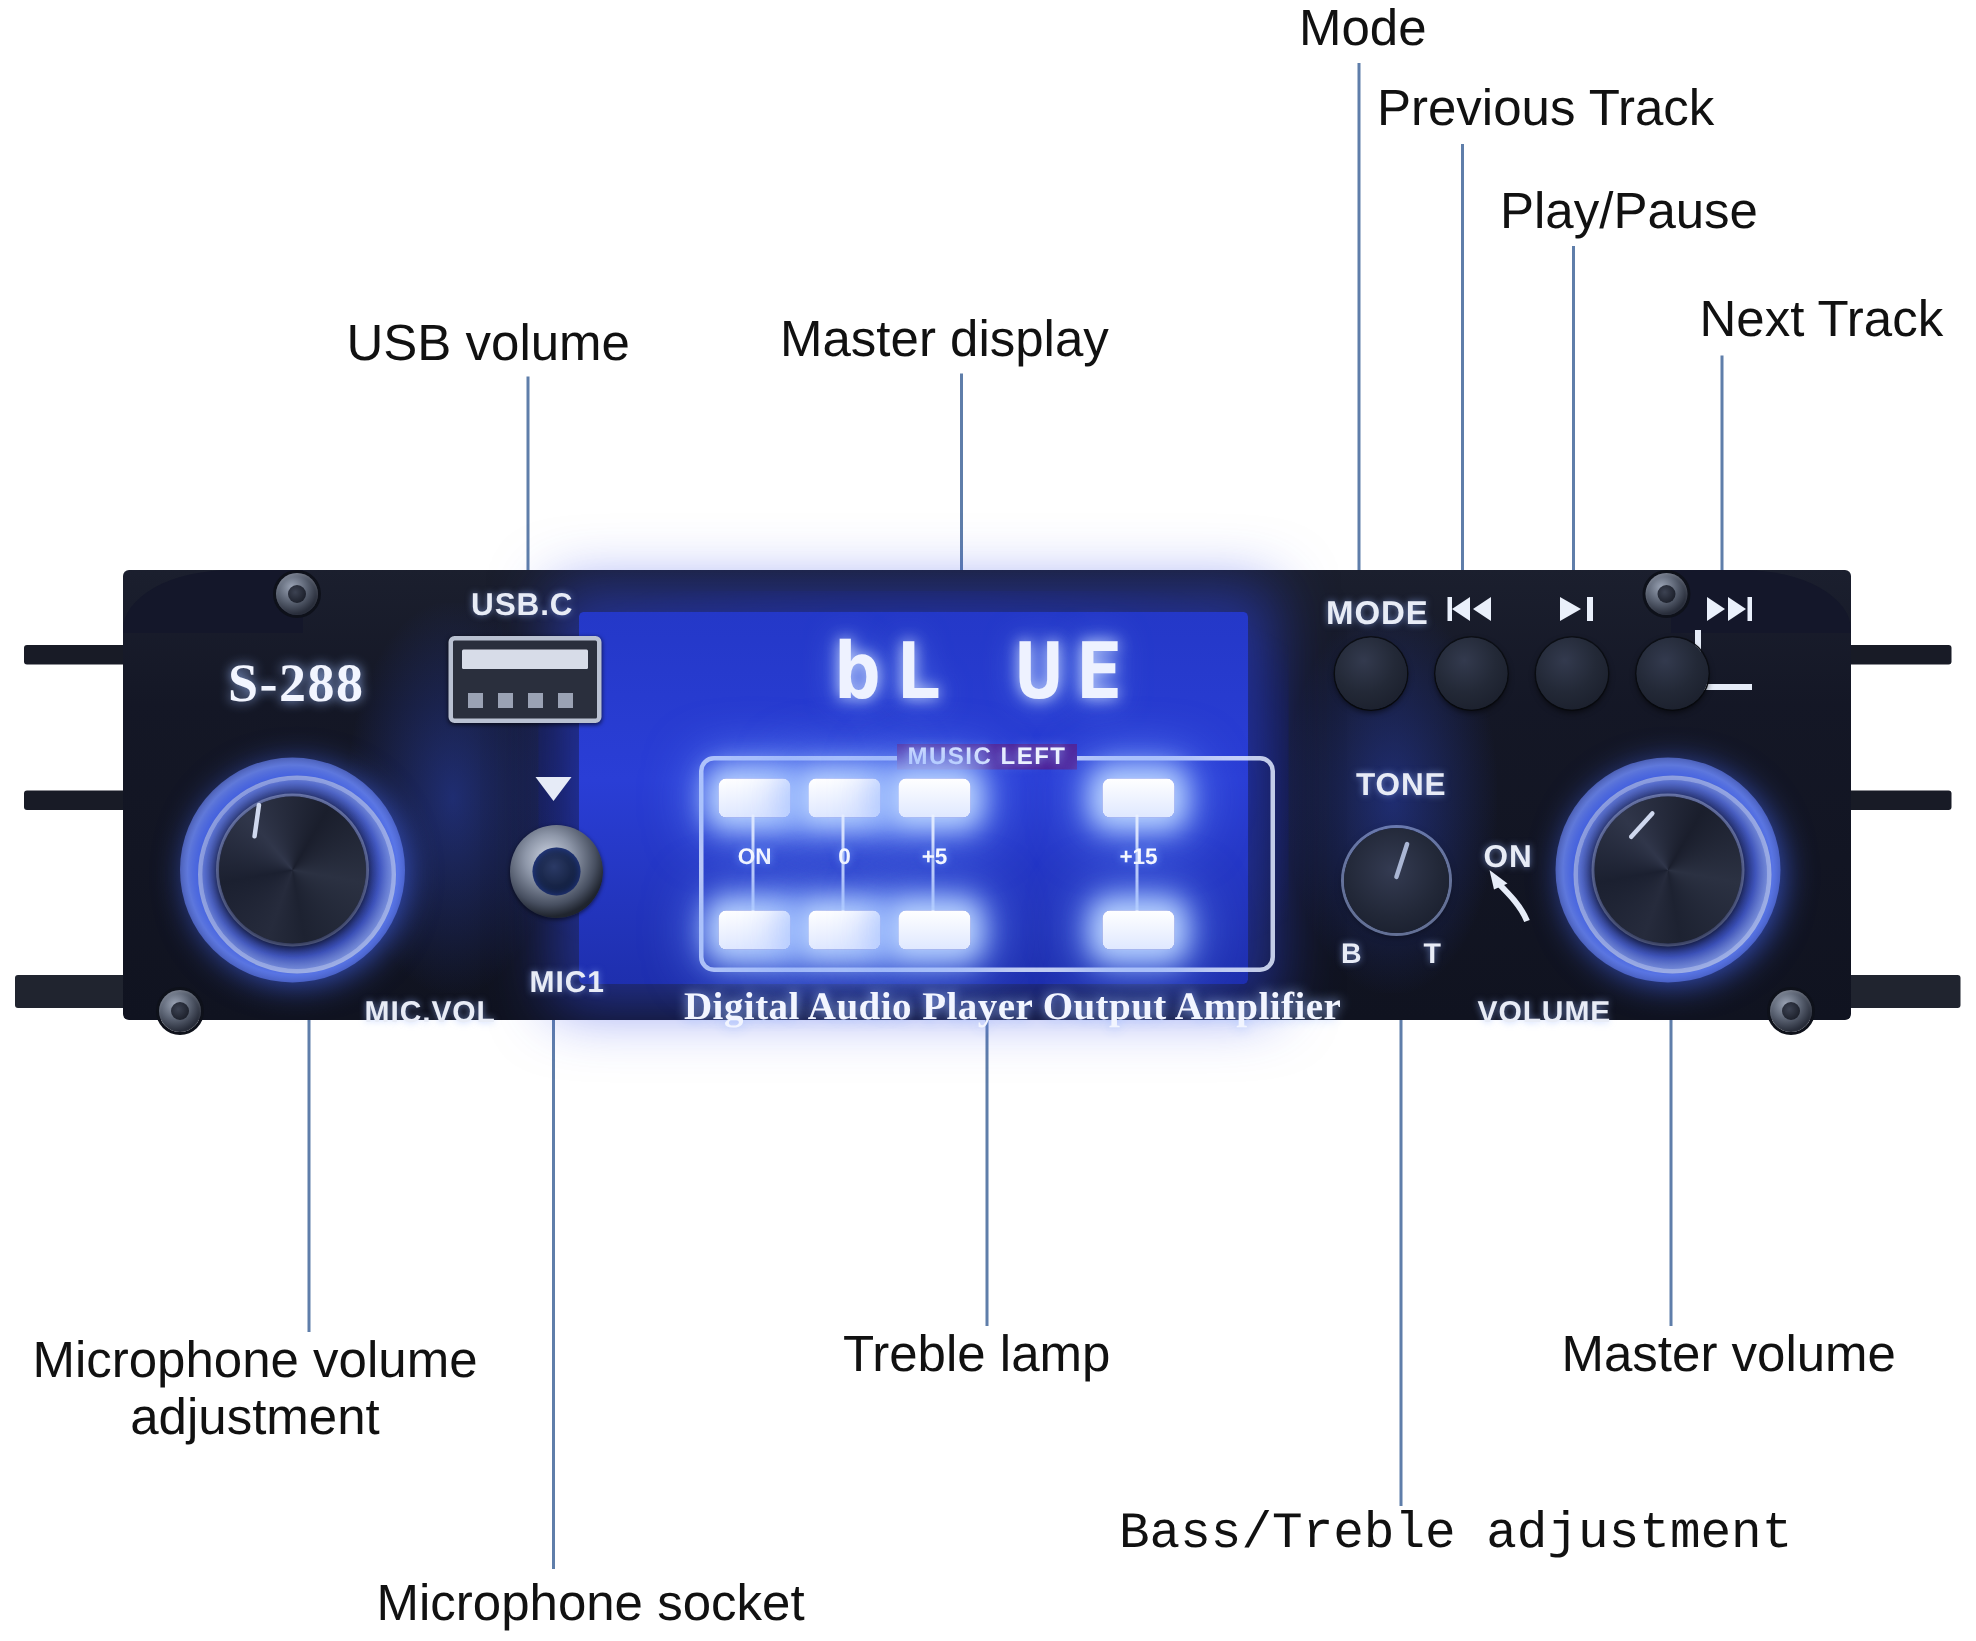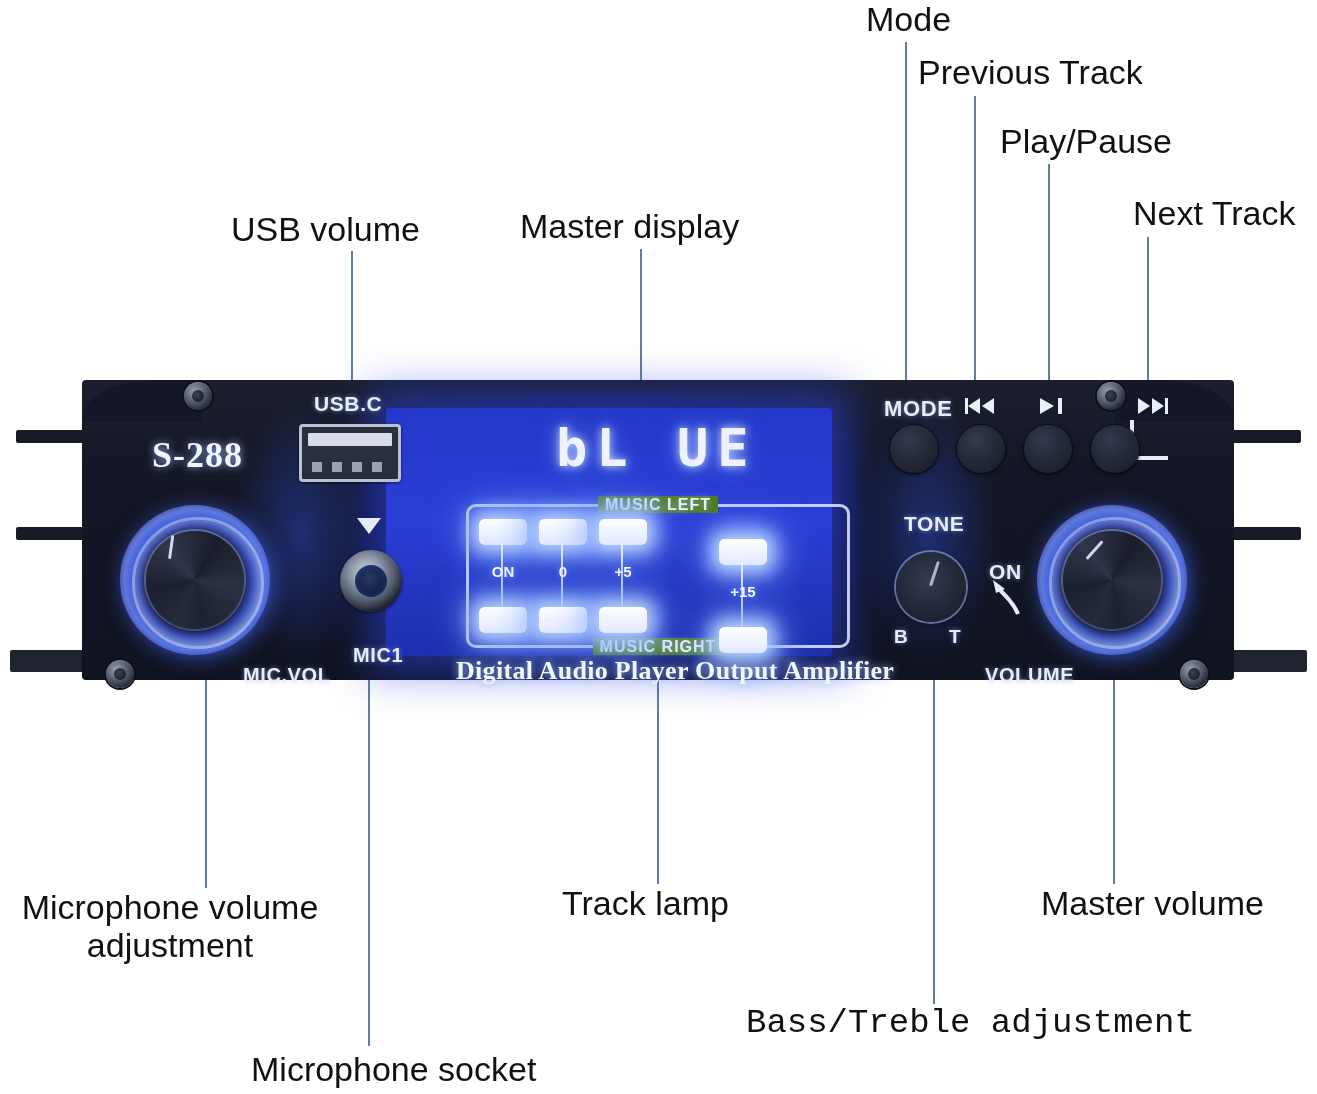--- a/index.html
+++ b/index.html
@@ -111,38 +111,38 @@
        box-shadow:0 0 18px 8px rgba(190,215,255,.95),0 0 34px 14px rgba(110,150,255,.8);}
   .led.top{top:0;}
   .led.bot{bottom:0;}
   .ledtie{position:absolute;left:24px;top:24px;width:2px;height:66px;background:rgba(235,242,255,.85);}
   .ledlab{position:absolute;left:0;top:44px;width:52px;text-align:center;
        color:#ffffff;font-size:15px;font-weight:700;font-family:"Liberation Sans", sans-serif;
        text-shadow:0 0 6px rgba(120,160,255,.9);}
   .lampcap{position:absolute;left:0;width:378px;text-align:center;color:#f2f6ff;
        font-size:16px;font-weight:700;letter-spacing:1px;
        font-family:"Liberation Sans", sans-serif;text-shadow:0 0 7px rgba(150,185,255,.95);}
-  .lampcap span{background:#4d7c0f;padding:0 7px;}
+  .lampcap span{background:#4c1d95;padding:0 7px;}
 
   
   #onarrow{position:absolute;left:988px;top:570px;width:46px;height:48px;}
 </style>
 </head>
 <body>
 
 <div class="label" style="left:866px;top:0px;">Mode</div>
 <div class="label" style="left:918px;top:53px;">Previous Track</div>
 <div class="label" style="left:1000px;top:122px;">Play/Pause</div>
 <div class="label" style="left:1133px;top:194px;">Next Track</div>
 <div class="label" style="left:231px;top:210px;">USB volume</div>
 <div class="label" style="left:520px;top:207px;">Master display</div>
 
 <div class="label center" style="left:0px;top:888px;width:340px;">Microphone volume
 adjustment</div>
-<div class="label" style="left:562px;top:884px;">Track lamp</div>
+<div class="label" style="left:562px;top:884px;">Treble lamp</div>
 <div class="label" style="left:1041px;top:884px;">Master volume</div>
 <div class="label" style="left:746px;top:1004px;font-family:Liberation Mono, monospace;">Bass/Treble adjustment</div>
 <div class="label" style="left:251px;top:1050px;">Microphone socket</div>
 
 <div class="leader" style="left:905px;top:42px;height:350px;"></div>
 <div class="leader" style="left:974px;top:96px;height:296px;"></div>
 <div class="leader" style="left:1048px;top:164px;height:228px;"></div>
 <div class="leader" style="left:1147px;top:237px;height:155px;"></div>
 <div class="leader" style="left:351px;top:251px;height:145px;"></div>
 <div class="leader" style="left:640px;top:249px;height:150px;"></div>
@@ -199,43 +199,40 @@
   <div class="hole"></div>
 </div>
 <div class="silk" style="left:353px;top:644px;font-size:20px;">MIC1</div>
 
 <div id="seg">bL UE</div>
 
 <div id="lampbox">
   <div class="lampcap" style="top:-11px;">
     <span>MUSIC LEFT</span>
   </div>
-  <div class="lampcap" style="bottom:-11px;">
-    <span>MUSIC RIGHT</span>
-  </div>
 
   <div class="lampcol" style="left:8px;">
     <div class="led top"></div>
     <div class="ledtie"></div>
     <div class="ledlab">ON</div>
     <div class="led bot"></div>
   </div>
   <div class="lampcol" style="left:68px;">
     <div class="led top"></div>
     <div class="ledtie"></div>
     <div class="ledlab">0</div>
     <div class="led bot"></div>
   </div>
   <div class="lampcol" style="left:128px;">
     <div class="led top"></div>
     <div class="ledtie"></div>
     <div class="ledlab">+5</div>
     <div class="led bot"></div>
   </div>
-  <div class="lampcol" style="left:248px;margin-top:20px;">
+  <div class="lampcol" style="left:264px;">
     <div class="led top"></div>
     <div class="ledtie"></div>
     <div class="ledlab">+15</div>
     <div class="led bot"></div>
   </div>
 </div>
 
 <div class="silkserif" style="left:456px;top:656px;font-size:26px;letter-spacing:.3px;">Digital Audio Player Output Amplifier</div>
 
 <div class="silk" style="left:884px;top:396px;font-size:22px;">MODE</div>

